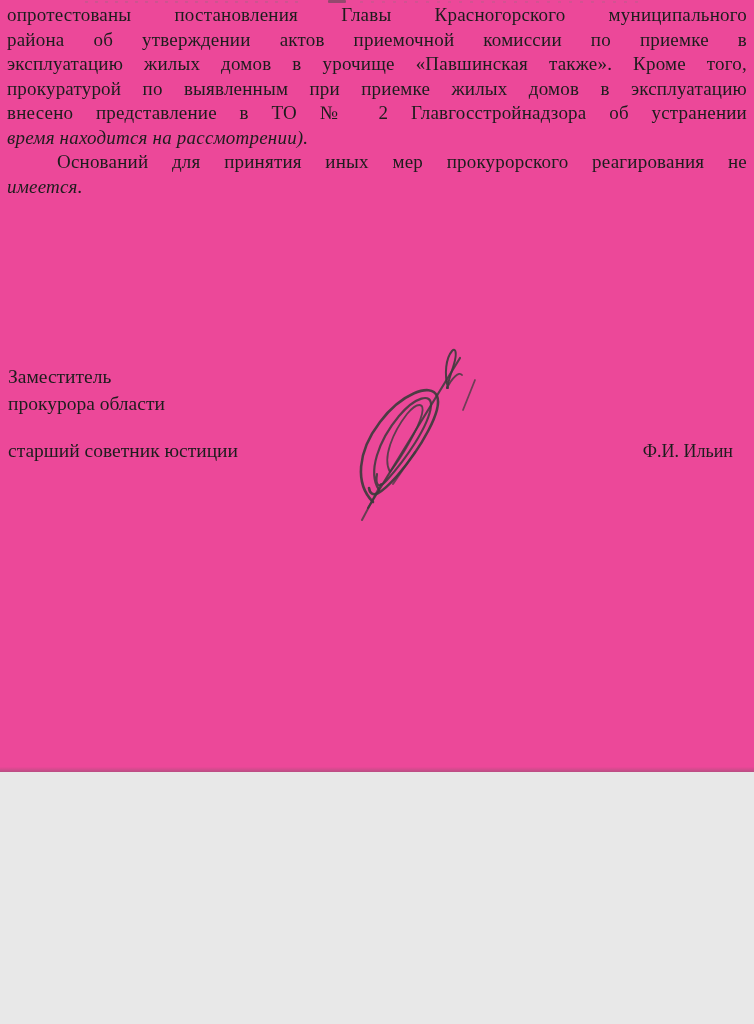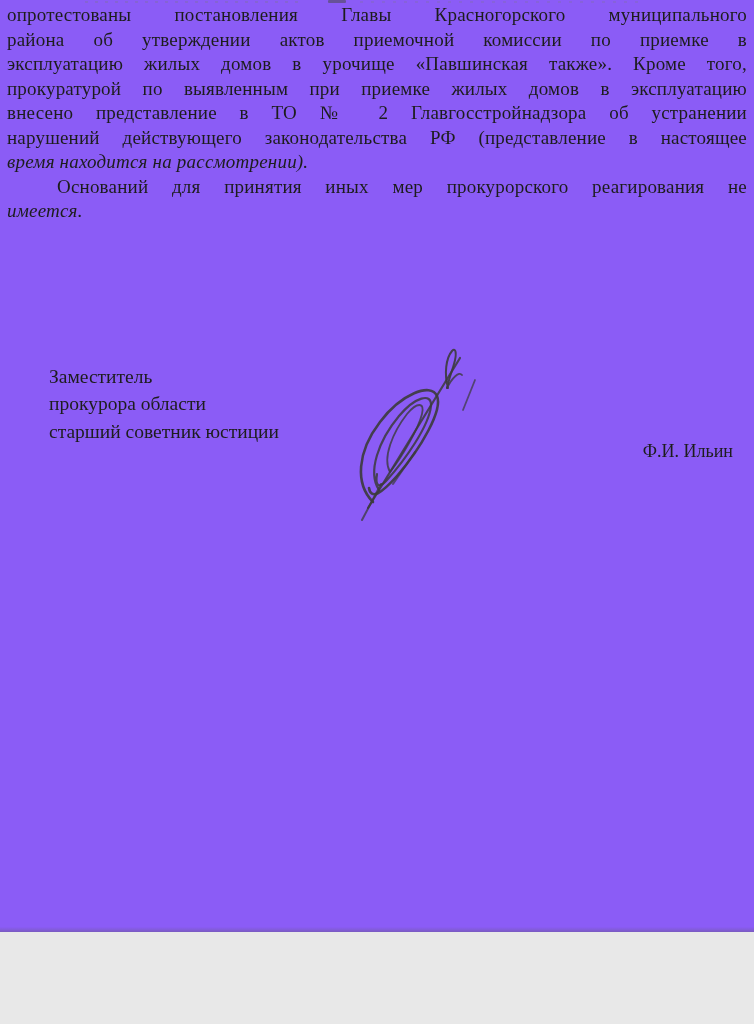--- a/index.html
+++ b/index.html
@@ -1,39 +1,39 @@
 <!DOCTYPE html>
 <html><head>
 <meta charset="utf-8">
 <style>
   html,body{margin:0;padding:0;background:#e8e8e8;}
   .page{
     position:relative;
-    width:754px;height:932px;
+    width:754px;height:772px;
     margin:0 auto;
-    background:#8b5cf6;
+    background:#ec4899;
     overflow:hidden;
     font-family:"Liberation Serif","DejaVu Serif",serif;
     color:#1d1d1d;
   }
   .doc-text{
     position:absolute;
     top:3px;left:7px;right:7px;
     font-size:19px;
     line-height:24.5px;
     letter-spacing:0.2px;
   }
   .para{margin:0;padding:0;}
   .ln{white-space:normal;}
   .ln.j{text-align:justify;text-align-last:justify;-moz-text-align-last:justify;text-justify:inter-word;}
   .ln.last{text-align:left;font-style:italic;}
   .ln.ind{padding-left:50px;}
   .sig-line{
     position:absolute;left:8px;
-    font-size:19.5px;line-height:24px;margin-left:41px;
+    font-size:19.5px;line-height:24px;
   }
   .signer-name{
     position:absolute;right:21px;top:439px;
     font-size:18px;line-height:24px;
   }
   .sig-svg{position:absolute;left:335px;top:344px;width:170px;height:180px;}
   .footer{
     position:absolute;left:8px;top:987px;
     font-size:13px;line-height:17.5px;margin-left:44px;
   }
@@ -59,35 +59,34 @@
   <div class="scan-mark mark-dots-b"></div>
 
   <div class="doc-text">
 
     <div class="para">
       <div class="ln j">опротестованы постановления Главы Красногорского муниципального</div>
       <div class="ln j">района об утверждении актов приемочной комиссии по приемке в</div>
       <div class="ln j">эксплуатацию жилых домов в урочище «Павшинская также». Кроме того,</div>
       <div class="ln j">прокуратурой по выявленным при приемке жилых домов в эксплуатацию</div>
       <div class="ln j">внесено представление в ТО № 2 Главгосстройнадзора об устранении</div>
-      <div class="ln j">нарушений действующего законодательства РФ (представление в настоящее</div>
       <div class="ln last">время находится на рассмотрении).</div>
     </div>
 
 
     <div class="para">
       <div class="ln j ind">Оснований для принятия иных мер прокурорского реагирования не</div>
       <div class="ln last">имеется.</div>
     </div>
 
   </div>
 
   <div class="sig-line" style="top:365px;">Заместитель</div>
   <div class="sig-line" style="top:392px;">прокурора области</div>
-  <div class="sig-line" style="top:420px;">старший советник юстиции</div>
+  <div class="sig-line" style="top:439px;">старший советник юстиции</div>
 
   <svg class="sig-svg" viewBox="0 0 170 180" aria-hidden="true">
     <g fill="none" stroke="#3b3b3b" stroke-linecap="round">
 
       <path d="M38,158 C20,140 22,108 45,78 C66,50 96,38 102,52 C108,66 86,104 62,132 C46,150 36,156 34,144" stroke-width="2.6" opacity="0.9"></path>
       <path d="M44,146 C32,128 44,96 64,72 C80,53 97,48 96,62 C94,82 70,116 52,136 C44,145 40,142 42,130" stroke-width="2.2" opacity="0.85"></path>
       <path d="M55,128 C47,114 58,88 72,70 C82,58 90,58 87,70 C83,86 66,114 55,128" stroke-width="1.8" opacity="0.8"></path>
 
       <path d="M33,164 L125,14" stroke-width="2.2" opacity="0.85"></path>
 

